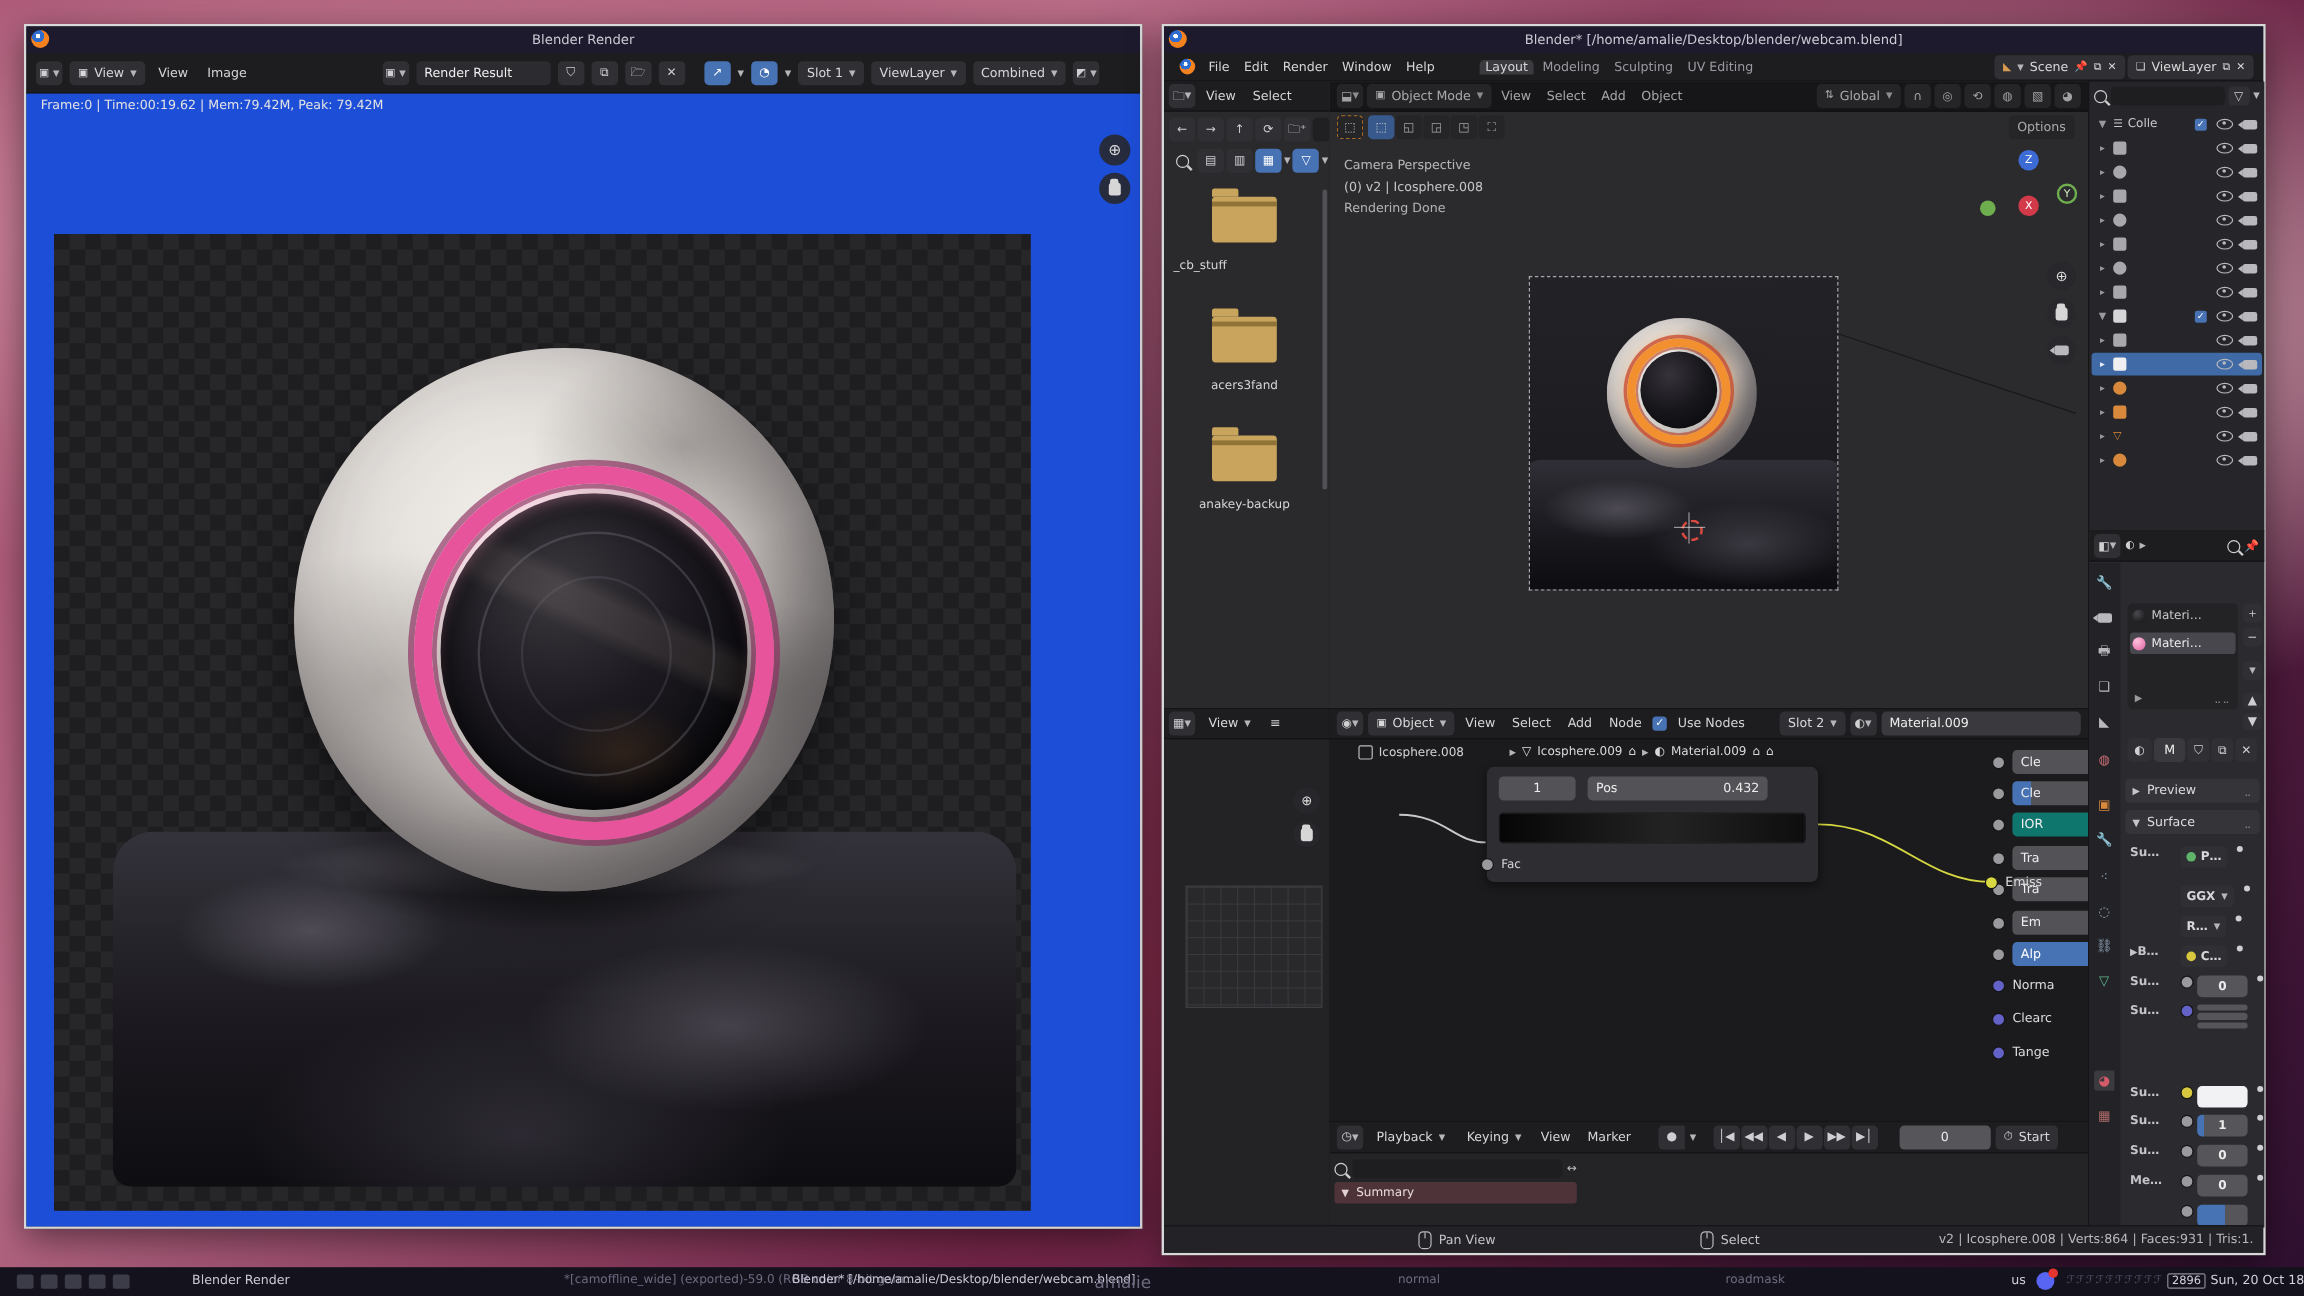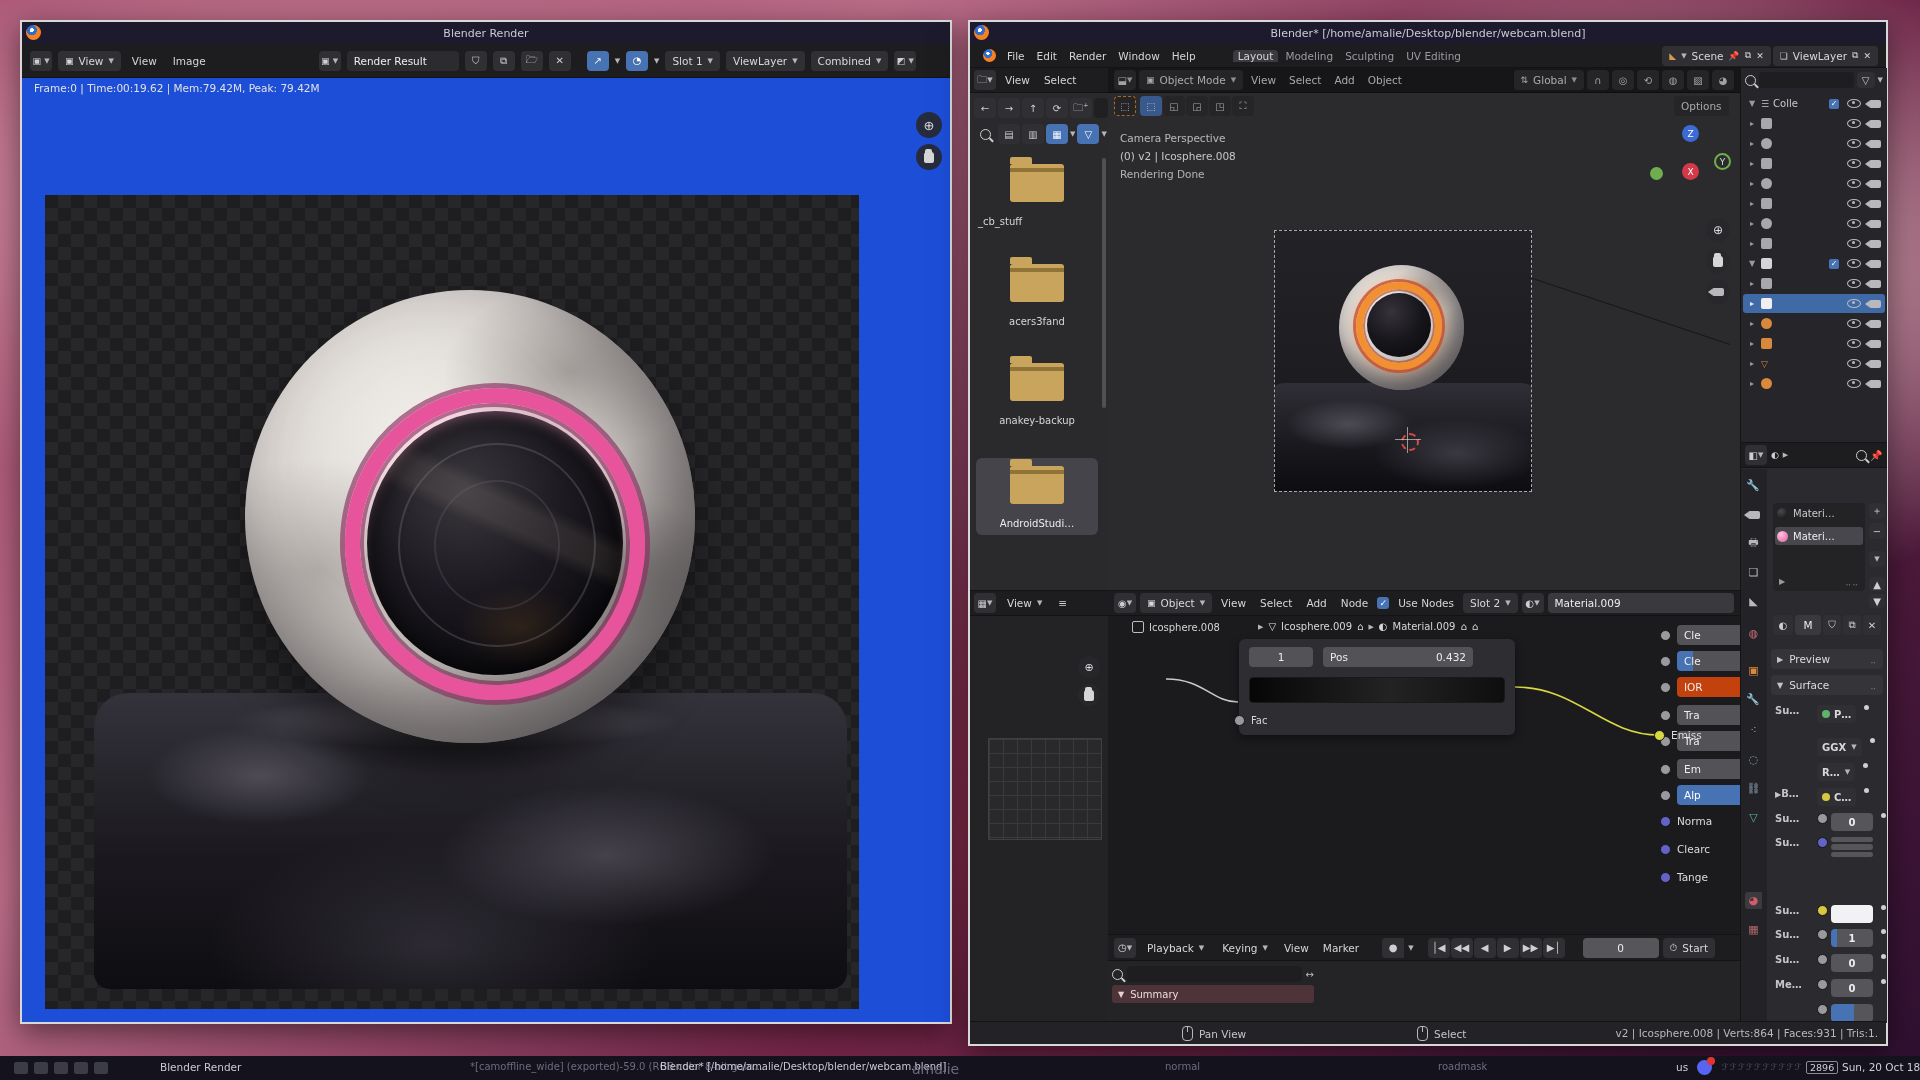--- a/index.html
+++ b/index.html
@@ -212,24 +212,20 @@
         <div style="font-size:10px;color:#d6d6d8;margin-top:14px;">_cb_stuff</div>
       </div>
       <div class="abs" style="left:8px;top:196px;width:118px;text-align:center;">
         <span class="folder-ic"></span>
         <div style="font-size:10px;color:#d6d6d8;margin-top:14px;">acers3fand</div>
       </div>
       <div class="abs" style="left:8px;top:295px;width:118px;text-align:center;">
         <span class="folder-ic"></span>
         <div style="font-size:10px;color:#d6d6d8;margin-top:14px;">anakey-backup</div>
       </div>
-      <div class="abs" style="left:6px;top:390px;width:122px;padding:8px 0 6px;text-align:center;background:#44444a;border-radius:6px;">
-        <span class="folder-ic"></span>
-        <div style="font-size:10px;color:#ececee;margin-top:14px;">AndroidStudi…</div>
-      </div>
       <div class="abs" style="right:2px;top:90px;width:4px;height:250px;background:#505055;border-radius:2px;"></div>
     </div>
 
     <div class="abs" style="left:0;top:568px;width:138px;height:432px;background:#232326;border-right:1px solid #141416;border-top:1px solid #141416;">
       <div class="hdr" style="height:25px;gap:4px;padding:0 4px;">
         <span class="ibtn">▦<span class="chev">▼</span></span>
         <span class="btn" style="background:transparent;">
             <span>View</span>
             <span class="chev">▼</span>
           </span>
@@ -335,21 +331,21 @@
             <span class="chev">▼</span>
           </span>
         <span class="menu">View</span>
         <span class="menu">Select</span>
         <span class="menu">Add</span>
         <span class="menu">Node</span>
         <span class="row" style="gap:4px;">
           <span style="width:12px;height:12px;background:#4772b3;border-radius:3px;color:#fff;font-size:9px;display:flex;align-items:center;justify-content:center;">✓</span>
           <span class="menu">Use Nodes</span>
         </span>
-        <span class="btn" style="margin-left:0;">
+        <span class="btn" style="margin-left:20px;">
             <span>Slot 2</span>
             <span class="chev">▼</span>
           </span>
         <span class="ibtn">◐<span class="chev">▼</span></span>
         <span class="fld" style="flex:1;background:#3a3a3e;">Material.009</span>
       </div>
 
       <div class="abs" style="left:0;top:26px;right:0;bottom:0;">
         <svg class="abs" style="left:0;top:0;" width="632" height="318">
           <path d="M58,62 C96,62 104,85 130,85" stroke="#c9c9c9" stroke-width="1.6" fill="none"></path>
@@ -391,21 +387,21 @@
           <div class="row abs" style="left:552px;top:8px;gap:6px;">
               <span class="sock" style="background:#9a9a9e;"></span>
               <span class="fld" style="width:72px;background:#525257;">Cle</span>
             </div>
           <div class="row abs" style="left:552px;top:34px;gap:6px;">
               <span class="sock" style="background:#9a9a9e;"></span>
               <span class="fld" style="width:72px;background:linear-gradient(90deg,#4772b3 0 22%,#525257 22%);">Cle</span>
             </div>
           <div class="row abs" style="left:552px;top:60px;gap:6px;">
               <span class="sock" style="background:#9a9a9e;"></span>
-              <span class="fld" style="width:72px;background:#c2410c;">IOR</span>
+              <span class="fld" style="width:72px;background:#0f766e;">IOR</span>
             </div>
           <div class="row abs" style="left:552px;top:88px;gap:6px;">
               <span class="sock" style="background:#9a9a9e;"></span>
               <span class="fld" style="width:72px;background:#525257;">Tra</span>
             </div>
           <div class="row abs" style="left:552px;top:114px;gap:6px;">
               <span class="sock" style="background:#9a9a9e;"></span>
               <span class="fld" style="width:72px;background:#525257;">Tra</span>
             </div>
           <div class="row abs" style="left:546px;top:112px;gap:6px;">

